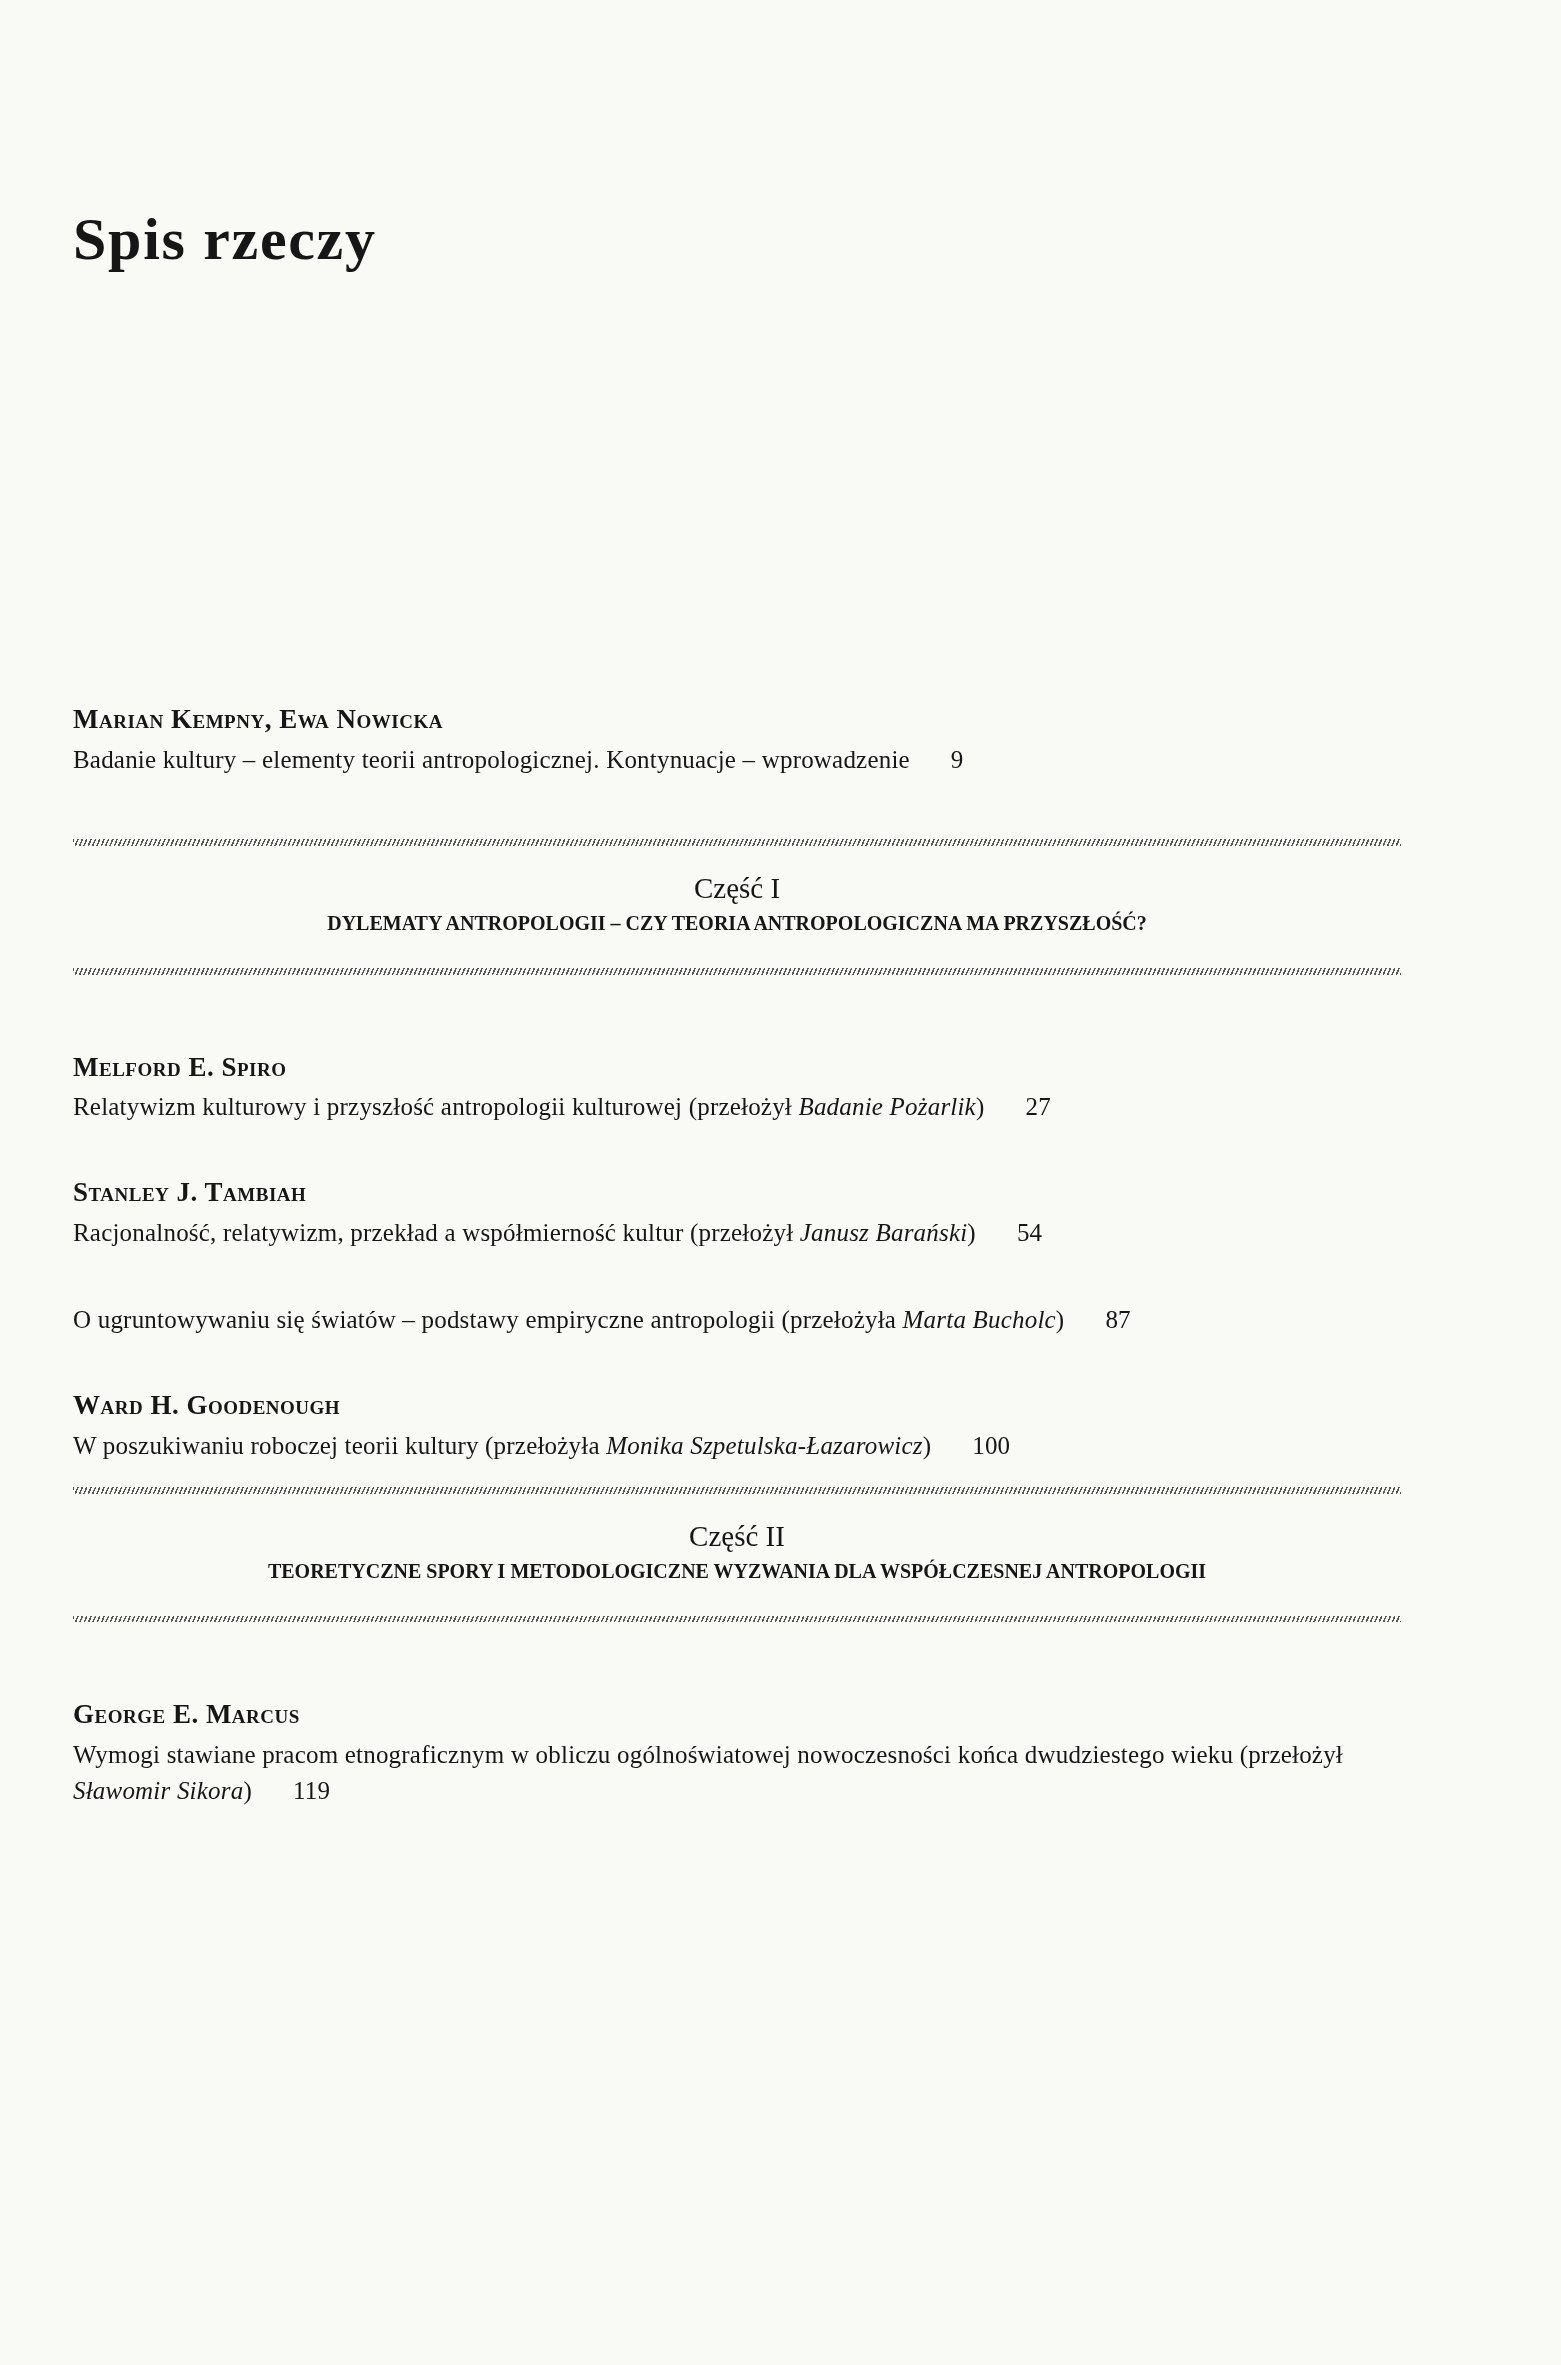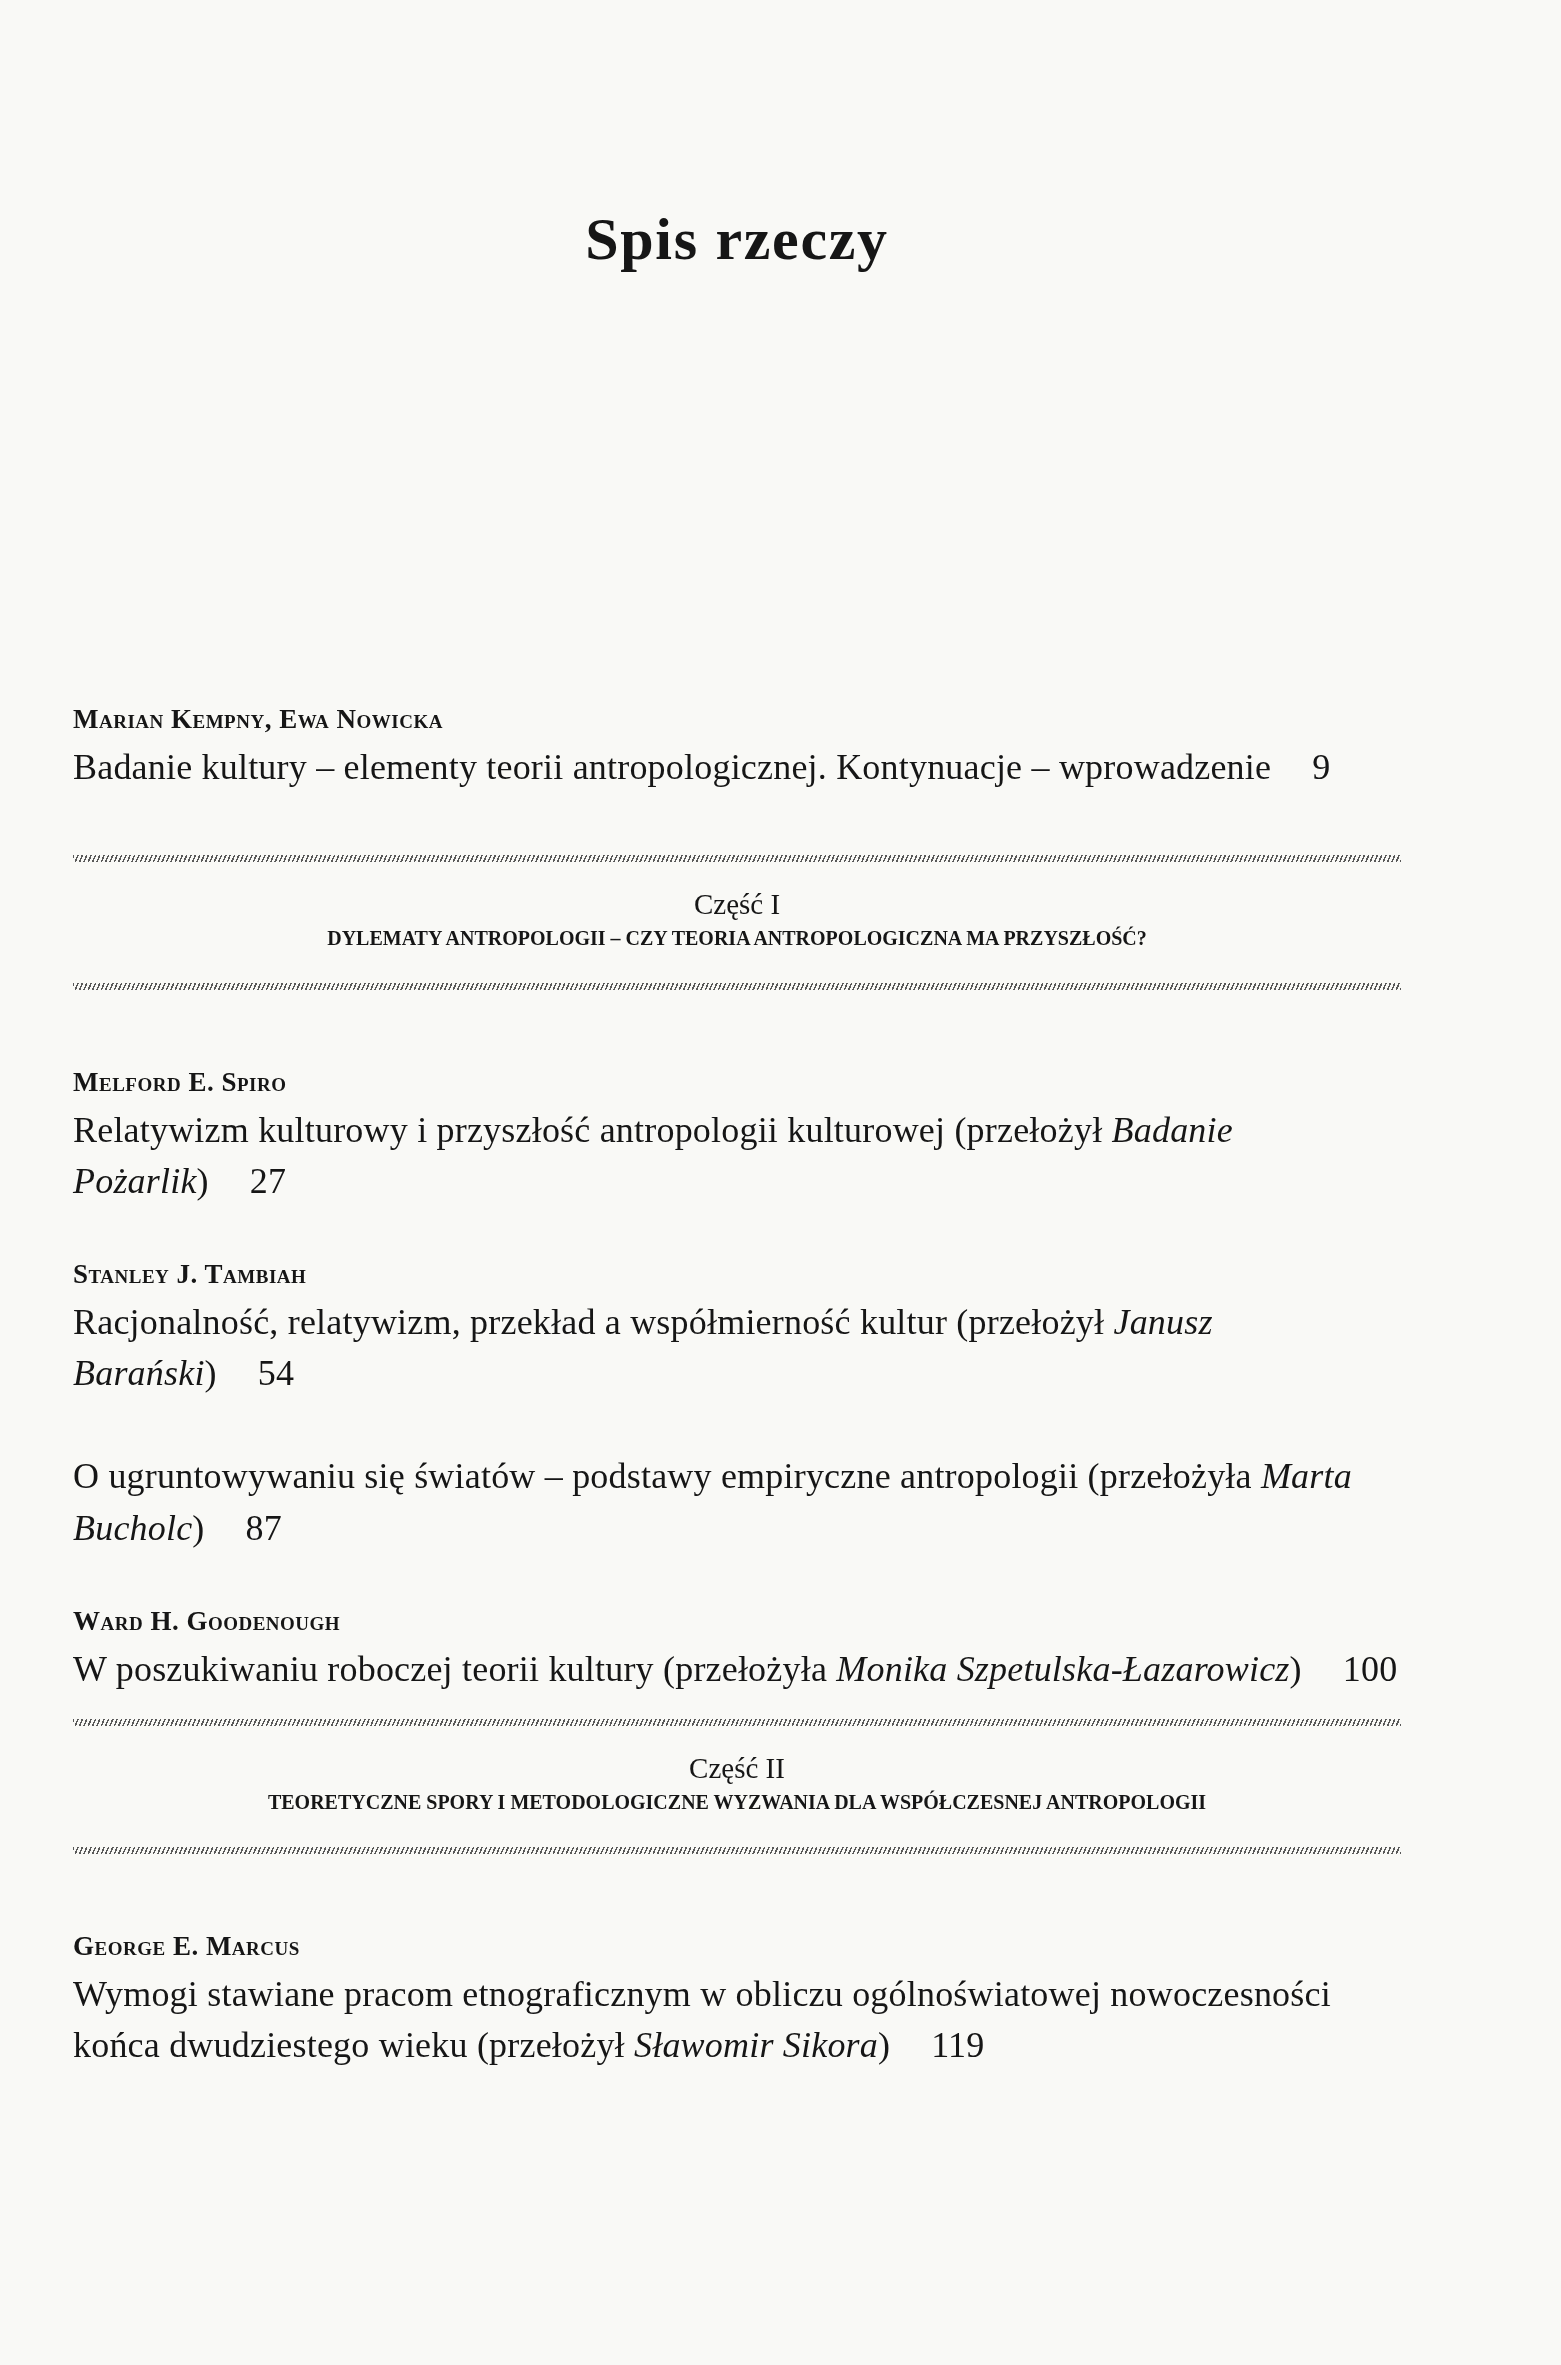--- a/index.html
+++ b/index.html
@@ -10,35 +10,34 @@
     font-family: "Liberation Serif", "DejaVu Serif", serif;
     overflow: hidden;
     position: relative;
   }
   .page {
     width: 1328px;
     margin-left: 73px;
     padding-top: 205px;
   }
   .doc-title {
-    text-align: center;
     font-size: 60px;
     font-weight: 700;
     letter-spacing: 1.7px;
   }
   .intro-block { margin-top: 430px; }
   .authors {
     font-variant: small-caps;
     font-weight: 700;
     font-size: 27px;
     letter-spacing: 0.5px;
     margin-bottom: 6.9px;
   }
   .entry-line {
-    font-size: 36px;
+    font-size: 25px;
     line-height: 1.42;
     letter-spacing: 0.2px;
   }
   .it { font-style: italic; }
   .pagenum { margin-left: 41px; }
   .deco-rule {
     height: 6.9px;
     width: 100%;
     background: repeating-linear-gradient(113deg, #3c3c3c 0px, #3c3c3c 1.5px, transparent 1.5px, transparent 4px);
     opacity: 0.85;

